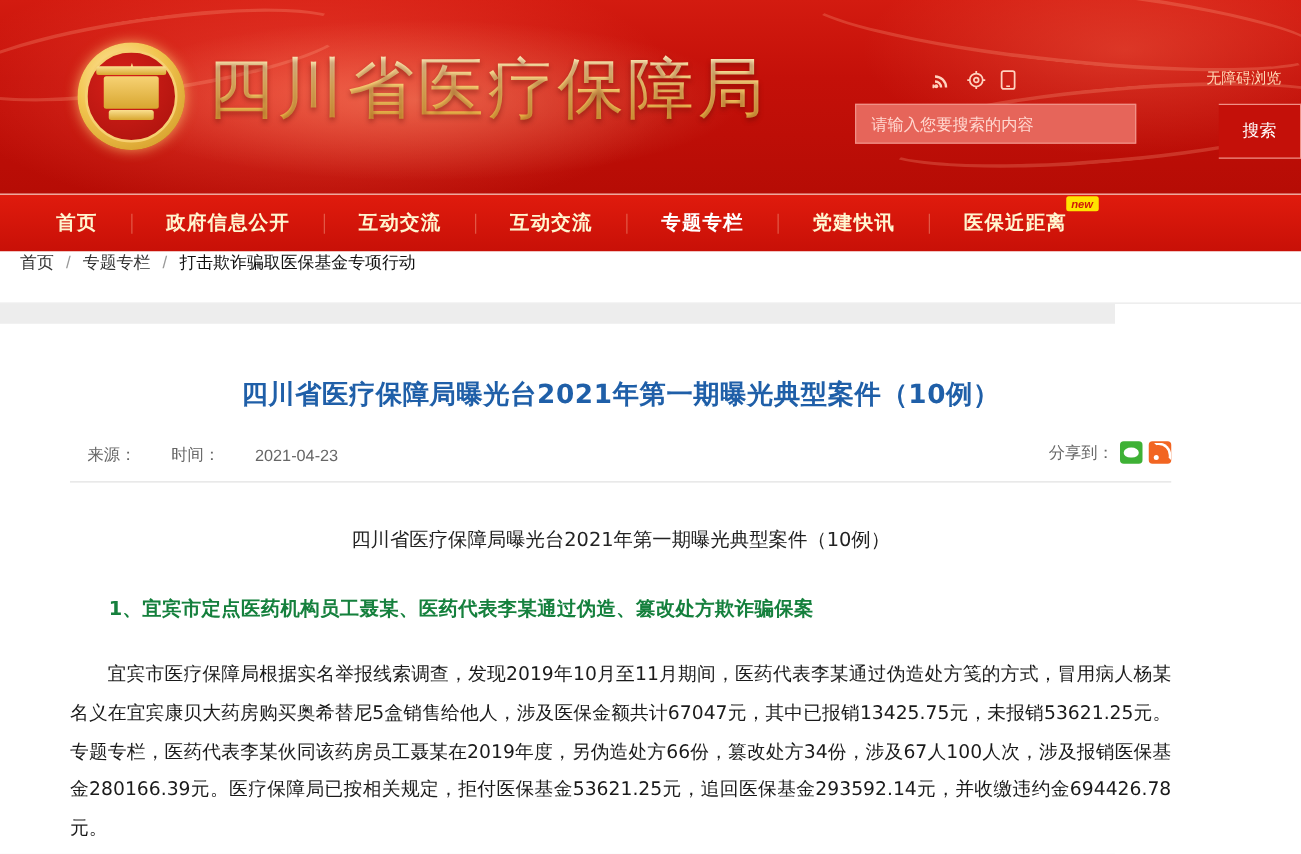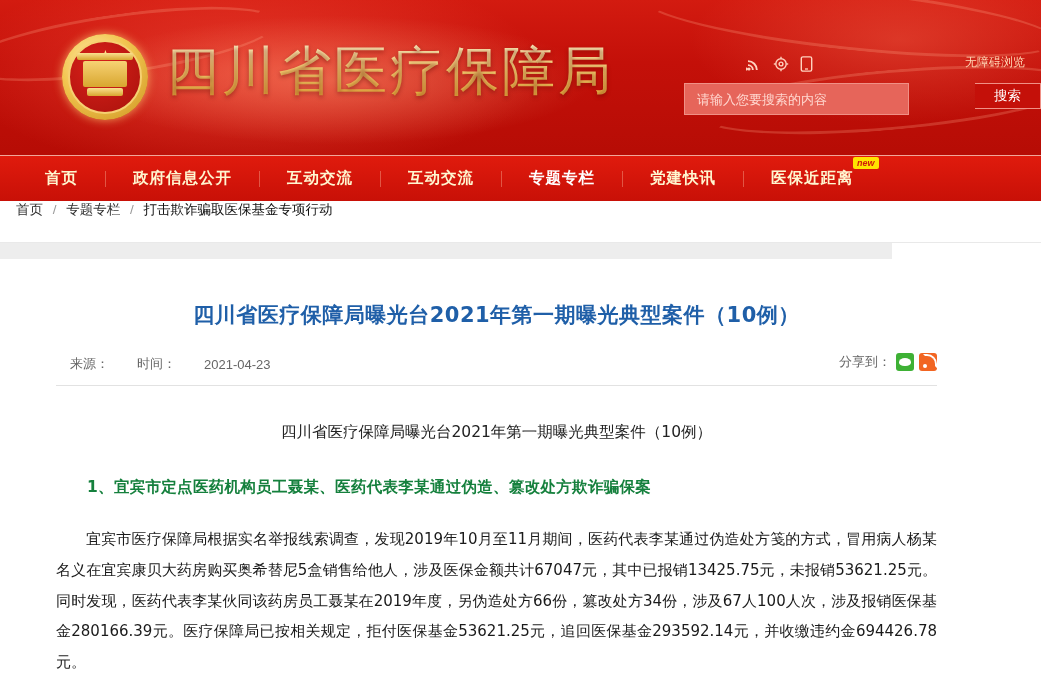--- a/index.html
+++ b/index.html
@@ -142,21 +142,21 @@
     border: 1px solid #f09086;
     color: #ffe3dc;
     font-size: 13px;
     padding: 0 12px;
     outline: none;
   }
   .searchbox::placeholder { color: #ffd7cf; }
   .search-btn {
     position: absolute;
     right: 0; top: 83px;
-    width: 66px; height: 26px;
+    width: 66px; height: 44px;
     background: #c41009;
     border: 1px solid #f09086;
     border-left: none;
     color: #ffffff;
     font-size: 13.5px;
     cursor: pointer;
   }
 
   
   .nav {
@@ -428,16 +428,16 @@
         <span>分享到：</span>
         <span class="ico wechat"></span>
         <span class="ico rss"></span>
       </div>
     </div>
 
     <div class="body-title">四川省医疗保障局曝光台2021年第一期曝光典型案件（10例）</div>
 
     <div class="sec-head">1、宜宾市定点医药机构员工聂某、医药代表李某通过伪造、篡改处方欺诈骗保案</div>
 
-    <div class="para">宜宾市医疗保障局根据实名举报线索调查，发现2019年10月至11月期间，医药代表李某通过伪造处方笺的方式，冒用病人杨某名义在宜宾康贝大药房购买奥希替尼5盒销售给他人，涉及医保金额共计67047元，其中已报销13425.75元，未报销53621.25元。同时发现，医药代表李某伙同该药房员工聂某在2019年度，另伪造处方66份，篡改处方34份，涉及67人100人次，涉及报销医保基金280166.39元。医疗保障局已按相关规定，拒付医保基金53621.25元，追回医保基金293592.14元，并收缴违约金694426.78元。</div>
+    <div class="para">宜宾市医疗保障局根据实名举报线索调查，发现2019年10月至11月期间，医药代表李某通过伪造处方笺的方式，冒用病人杨某名义在宜宾康贝大药房购买奥希替尼5盒销售给他人，涉及医保金额共计67047元，其中已报销13425.75元，未报销53621.25元。专题专栏，医药代表李某伙同该药房员工聂某在2019年度，另伪造处方66份，篡改处方34份，涉及67人100人次，涉及报销医保基金280166.39元。医疗保障局已按相关规定，拒付医保基金53621.25元，追回医保基金293592.14元，并收缴违约金694426.78元。</div>
 
   </div>
 </div>
 
 </body></html>

